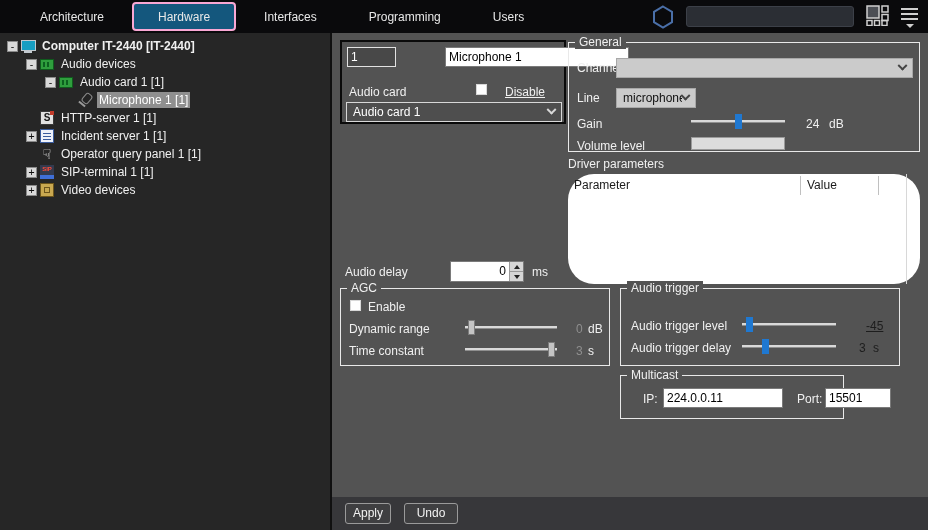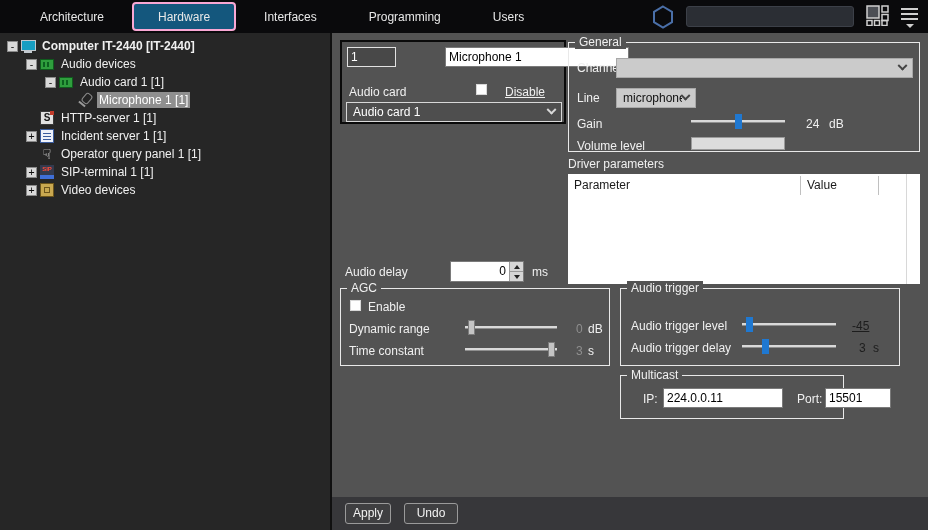--- a/index.html
+++ b/index.html
@@ -72,21 +72,21 @@
   .slider.disabled .thumb { background:#c4c4c4; border:1px solid #7c7c7c; }
 
   .val { position:absolute; color:#f0f0f0; }
   .val.dim { color:#8f8f8f; }
   .val.dark { color:#1d1d1d; }
 
   .bar { position:absolute; background:#dcdcdc; border:1px solid #9a9a9a; }
 
   #identity-box { position:absolute; left:8px; top:7px; width:226px; height:84px; border:2px solid #0a0a0a; }
 
-  #driver-table { position:absolute; left:236px; top:141px; width:352px; height:110px; background:#ffffff; color:#1a1a1a; }
+  #driver-table { position:absolute; left:236px; top:141px; width:352px; height:110px; background:#ffffff; color:#1a1a1a;border-radius:26px; }
   #driver-table .hsep { position:absolute; top:2px; width:1px; height:19px; background:#c0c0c0; }
   #driver-table .vline { position:absolute; top:0; bottom:0; width:1px; background:#d8d8d8; }
   #driver-table .hcell { position:absolute; top:4px; }
 
   .spinbox { position:absolute; display:flex; background:#ffffff; border:1px solid #7a7a7a; height:21px; }
   .spin-val { flex:1; color:#000; text-align:right; padding:2px 3px 0 0; }
   .spin-btns { width:14px; display:flex; flex-direction:column; border-left:1px solid #9a9a9a; }
   .spin-up,.spin-down { flex:1; background:#d6d6d6; display:flex; align-items:center; justify-content:center; }
   .spin-up { border-bottom:1px solid #9a9a9a; }
   .tri-up { width:0; height:0; border-left:3px solid transparent; border-right:3px solid transparent; border-bottom:4px solid #222; }
@@ -265,21 +265,21 @@
       <span class="val" style="left:247px; top:55px;">s</span>
     </div>
 
     <div class="grp" style="left:288px; top:255px; width:280px; height:78px;">
       <span class="legend">Audio trigger</span>
       <span class="abs" style="left:10px; top:30px;">Audio trigger level</span>
       <div class="slider" style="left:121px; top:28px; width:94px;">
         <div class="track"></div>
         <div class="thumb" style="left: 7%;"></div>
       </div>
-      <span class="val dark" style="left:231px; top:30px;text-decoration:underline;">-45</span>
+      <span class="val dark" style="left:245px; top:30px;text-decoration:underline;">-45</span>
       <span class="abs" style="left:10px; top:52px;">Audio trigger delay</span>
       <div class="slider" style="left:121px; top:50px; width:94px;">
         <div class="track"></div>
         <div class="thumb" style="left: 24%;"></div>
       </div>
       <span class="val dark" style="left:238px; top:52px;">3</span>
       <span class="val dark" style="left:252px; top:52px;">s</span>
     </div>
 
     <div class="grp" style="left:288px; top:342px; width:224px; height:44px;">

